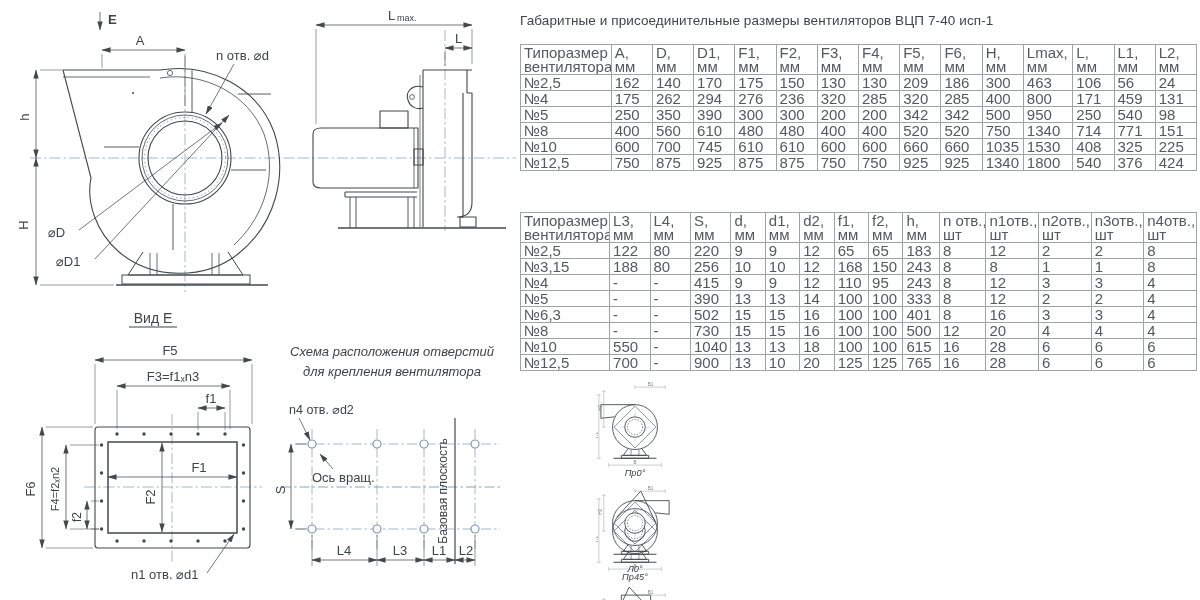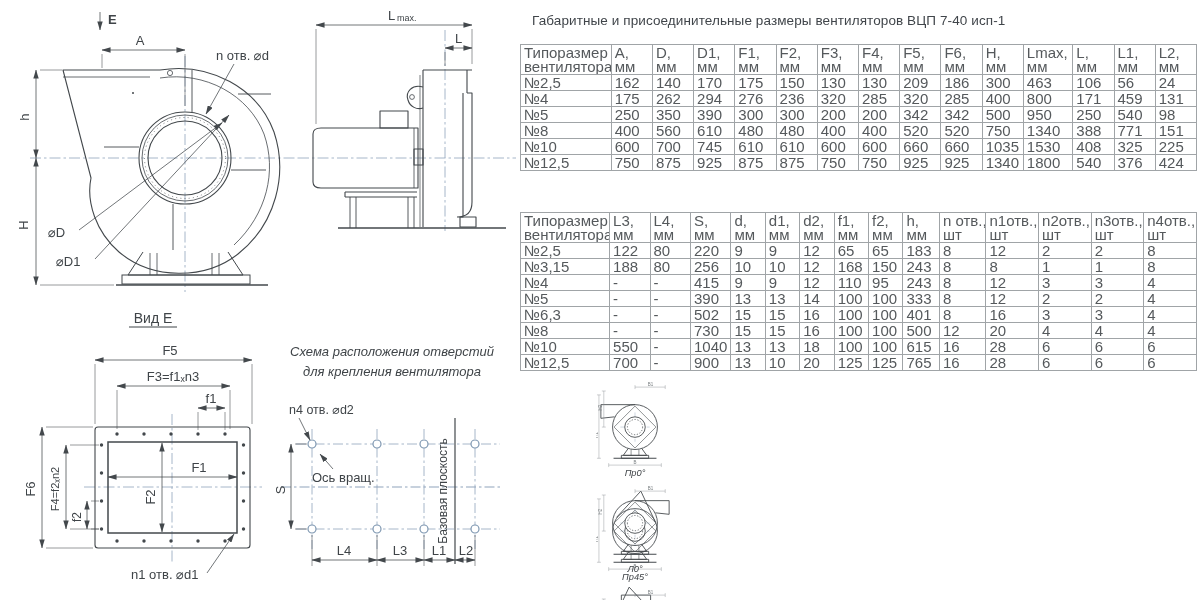--- a/index.html
+++ b/index.html
@@ -1,19 +1,19 @@
 <!DOCTYPE html>
 <html><head>
 <meta charset="utf-8">
 <style>
   html,body{margin:0;padding:0;background:#fff;}
   body{width:1200px;height:600px;position:relative;overflow:hidden;
        font-family:"Liberation Sans","DejaVu Sans",sans-serif;}
   .abs{position:absolute;}
-  #doc-title{left:532px;top:13px;font-size:13.5px;font-weight:500;color:#40454a;letter-spacing:.1px;text-align:right;}
+  #doc-title{left:520px;top:13px;font-size:13.5px;font-weight:500;color:#40454a;letter-spacing:.1px;text-align:right;}
   table.spec{border-collapse:collapse;table-layout:fixed;width:677px;color:#55595c;
              font-size:15px;background:#fff;}
   table.spec th,table.spec td{border:1px solid #a0a4a7;padding:0 3px;text-align:left;
              font-weight:400;vertical-align:top;white-space:nowrap;overflow:hidden;}
   table.spec th{height:29px;}
   table.spec th div{line-height:13px;padding-top:1px;}
   table.spec td{height:15px;line-height:15px;}
   #table1{left:520px;top:44px;}
   #table2{left:520px;top:212px;}
   .thumbrow{left:596px;width:500px;display:flex;justify-content:space-between;flex-direction:column;}
@@ -368,21 +368,21 @@
         <td>560</td>
         <td>610</td>
         <td>480</td>
         <td>480</td>
         <td>400</td>
         <td>400</td>
         <td>520</td>
         <td>520</td>
         <td>750</td>
         <td>1340</td>
-        <td>388</td>
+        <td>714</td>
         <td>771</td>
         <td>151</td>
       </tr>
       <tr>
         <td>№10</td>
         <td>600</td>
         <td>700</td>
         <td>745</td>
         <td>610</td>
         <td>610</td>

